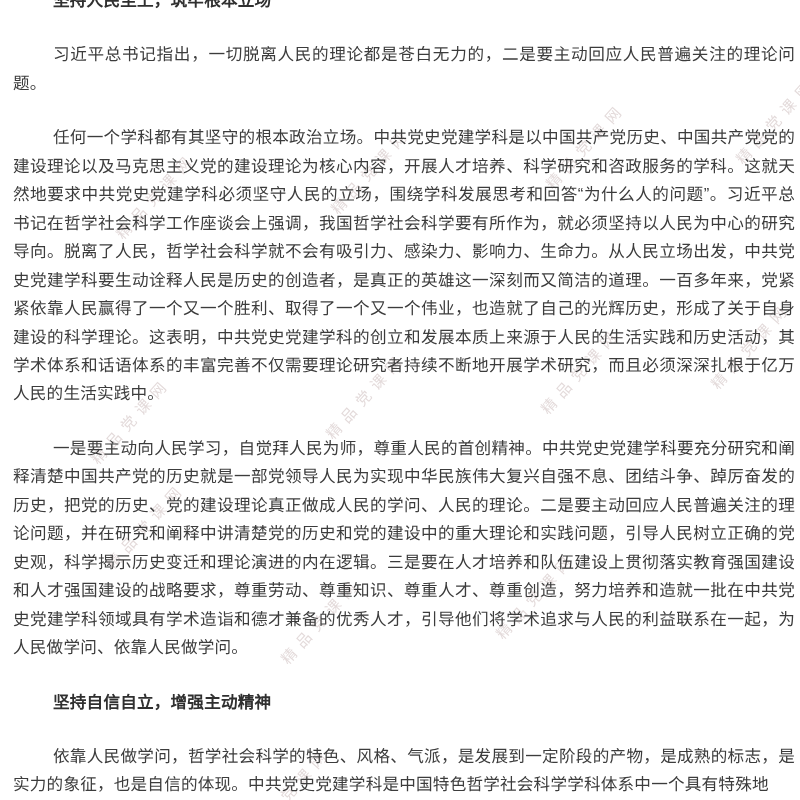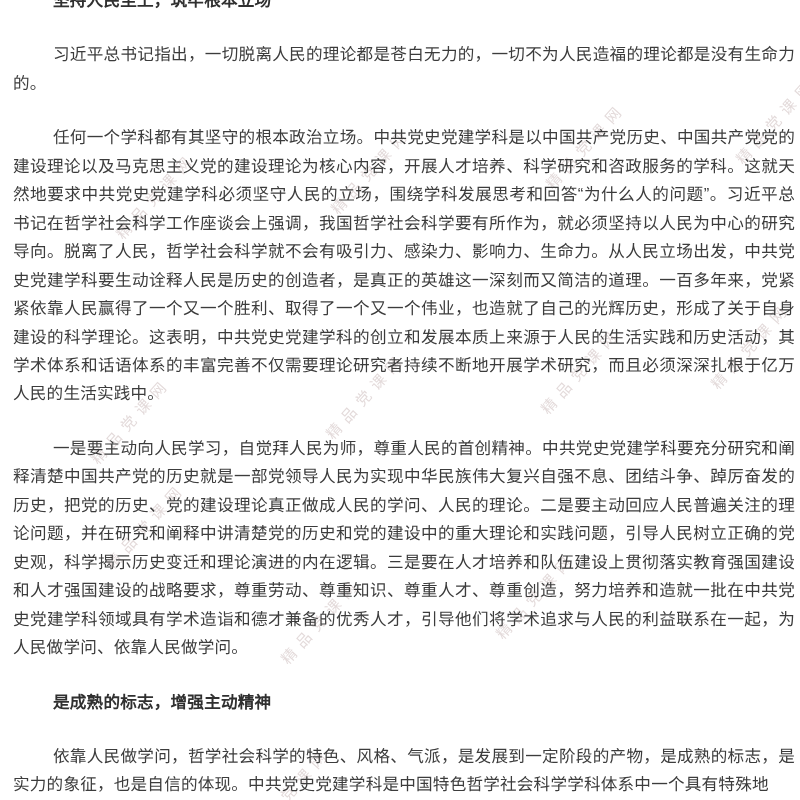--- a/index.html
+++ b/index.html
@@ -66,19 +66,19 @@
       <span class="watermark" style="left: 580px; top: 370px; color: rgba(193, 172, 172, 0.45);">精品党课网</span>
       <span class="watermark" style="left: 145px; top: 525px; color: rgba(193, 172, 172, 0.45);">精品党课网</span>
       <span class="watermark" style="left: 320px; top: 620px; color: rgba(193, 172, 172, 0.45);">精品党课网</span>
       <span class="watermark" style="left: 535px; top: 595px; color: rgba(193, 172, 172, 0.45);">精品党课网</span>
       <span class="watermark" style="left: 750px; top: 345px; color: rgba(193, 172, 172, 0.45);">精品党课网</span>
       <span class="watermark" style="left: 775px; top: 120px; color: rgba(193, 172, 172, 0.45);">精品党课网</span>
       <span class="watermark" style="left: 290px; top: 790px; color: rgba(193, 172, 172, 0.45);">精品党课网</span>
     </div>
   <div class="doc">
       <p class="heading">坚持人民至上，筑牢根本立场</p>
-      <p>习近平总书记指出，一切脱离人民的理论都是苍白无力的，一切不为人民造福的理论都是没有生命力的。</p>
+      <p>习近平总书记指出，一切脱离人民的理论都是苍白无力的，二是要主动回应人民普遍关注的理论问题。</p>
       <p>任何一个学科都有其坚守的根本政治立场。中共党史党建学科是以中国共产党历史、中国共产党党的建设理论以及马克思主义党的建设理论为核心内容，开展人才培养、科学研究和咨政服务的学科。这就天然地要求中共党史党建学科必须坚守人民的立场，围绕学科发展思考和回答“为什么人的问题”。习近平总书记在哲学社会科学工作座谈会上强调，我国哲学社会科学要有所作为，就必须坚持以人民为中心的研究导向。脱离了人民，哲学社会科学就不会有吸引力、感染力、影响力、生命力。从人民立场出发，中共党史党建学科要生动诠释人民是历史的创造者，是真正的英雄这一深刻而又简洁的道理。一百多年来，党紧紧依靠人民赢得了一个又一个胜利、取得了一个又一个伟业，也造就了自己的光辉历史，形成了关于自身建设的科学理论。这表明，中共党史党建学科的创立和发展本质上来源于人民的生活实践和历史活动，其学术体系和话语体系的丰富完善不仅需要理论研究者持续不断地开展学术研究，而且必须深深扎根于亿万人民的生活实践中。</p>
       <p>一是要主动向人民学习，自觉拜人民为师，尊重人民的首创精神。中共党史党建学科要充分研究和阐释清楚中国共产党的历史就是一部党领导人民为实现中华民族伟大复兴自强不息、团结斗争、踔厉奋发的历史，把党的历史、党的建设理论真正做成人民的学问、人民的理论。二是要主动回应人民普遍关注的理论问题，并在研究和阐释中讲清楚党的历史和党的建设中的重大理论和实践问题，引导人民树立正确的党史观，科学揭示历史变迁和理论演进的内在逻辑。三是要在人才培养和队伍建设上贯彻落实教育强国建设和人才强国建设的战略要求，尊重劳动、尊重知识、尊重人才、尊重创造，努力培养和造就一批在中共党史党建学科领域具有学术造诣和德才兼备的优秀人才，引导他们将学术追求与人民的利益联系在一起，为人民做学问、依靠人民做学问。</p>
-      <p class="heading">是成熟的标志，增强主动精神</p>
+      <p class="heading">坚持自信自立，增强主动精神</p>
       <p>依靠人民做学问，哲学社会科学的特色、风格、气派，是发展到一定阶段的产物，是成熟的标志，是实力的象征，也是自信的体现。中共党史党建学科是中国特色哲学社会科学学科体系中一个具有特殊地</p>
     </div>
 </div>
 
 </body></html>

